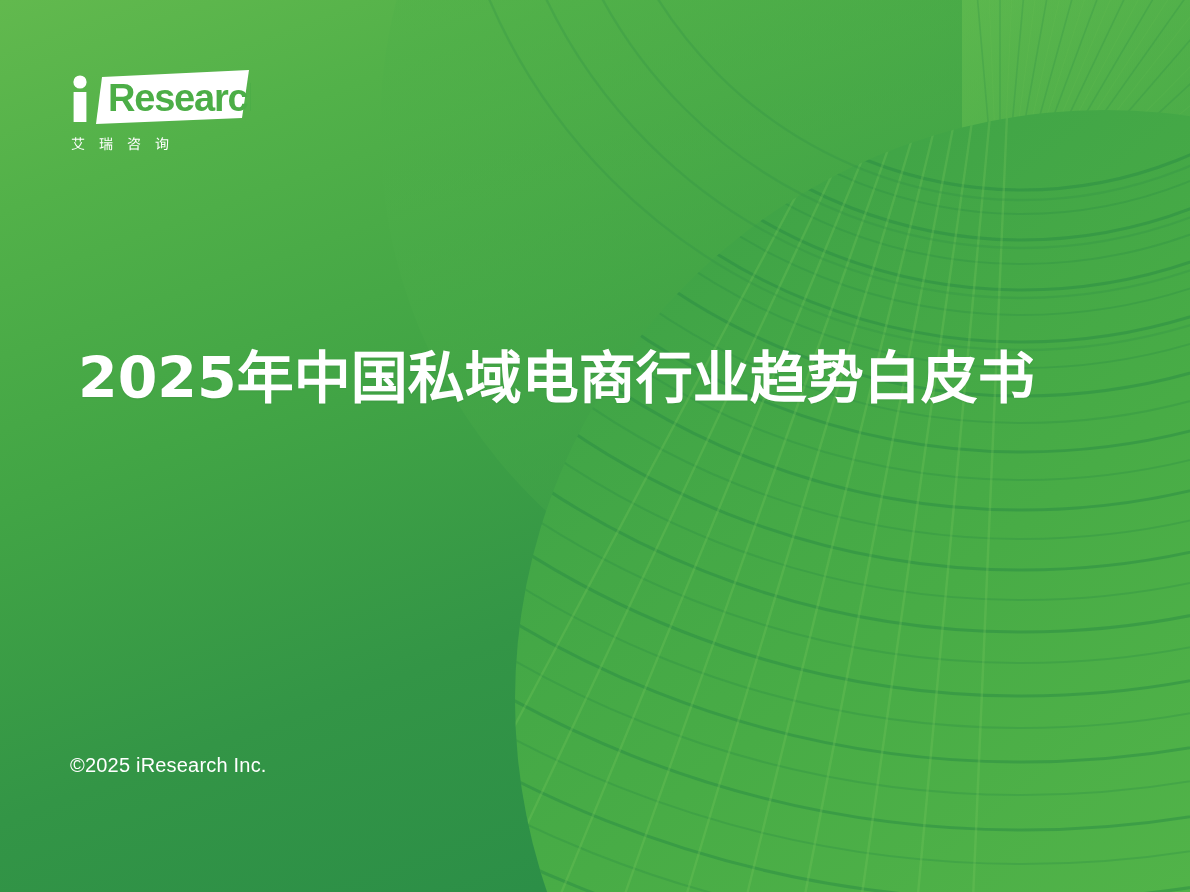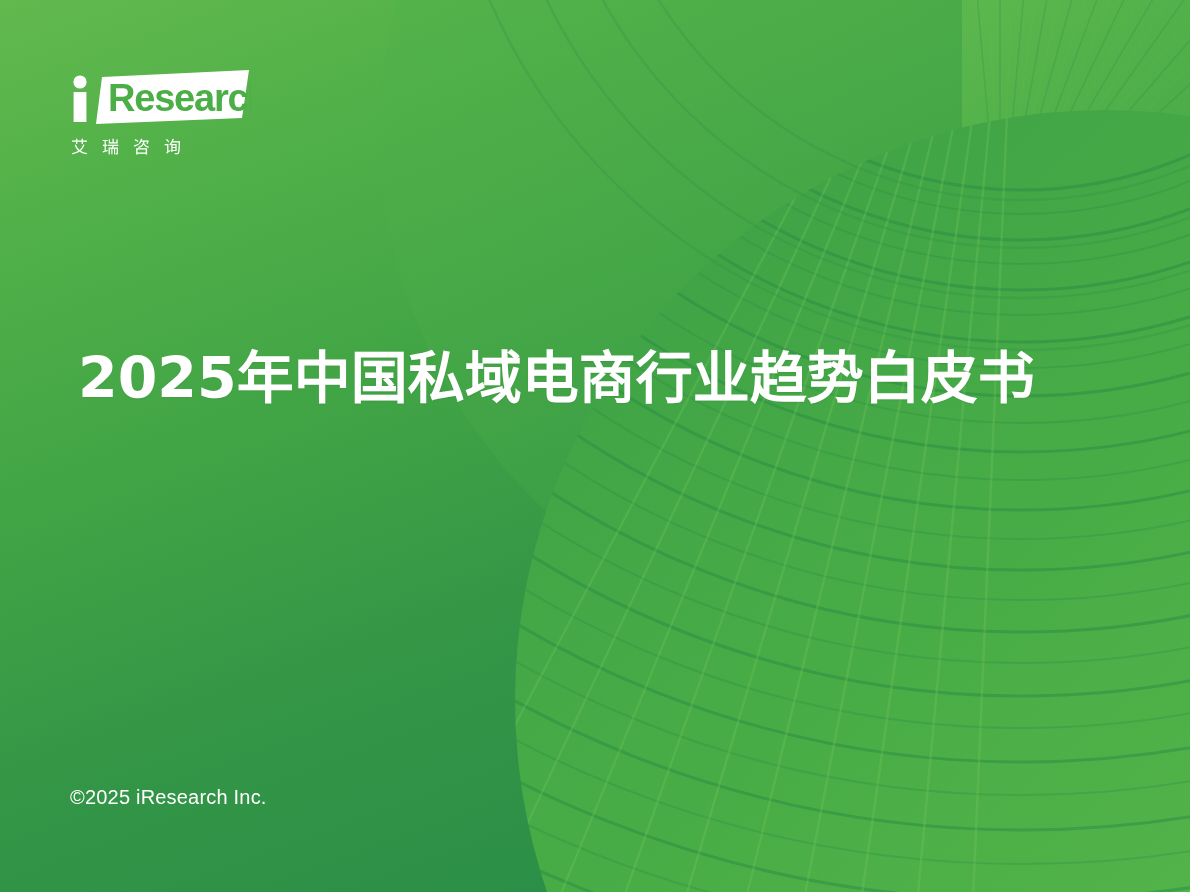--- a/index.html
+++ b/index.html
@@ -59,21 +59,21 @@
     position: relative;
     width: 185px;
     height: 58px;
   }
   .logo-mark svg { display: block; }
 
   .logo-sub {
     margin-top: 7px;
     margin-left: 5px;
     color: #ffffff;
-    font-size: 17px;
+    font-size: 14px;
     letter-spacing: 14px;
     font-family: "DejaVu Sans", "Liberation Sans", sans-serif;
     white-space: nowrap;
   }
 
   
   .title {
     position: absolute;
     left: 78px;
     top: 300px;
@@ -84,21 +84,21 @@
     font-weight: bold;
     letter-spacing: 0px;
     font-family: "DejaVu Sans", "Liberation Sans", sans-serif;
     text-shadow: 0 1px 2px rgba(0,0,0,0.06);
   }
 
   
   .copyright {
     position: absolute;
     left: 70px;
-    top: 786px;
+    top: 754px;
     color: #ffffff;
     font-size: 20px;
     letter-spacing: 0.2px;
     font-family: "Liberation Sans", "DejaVu Sans", sans-serif;
     white-space: nowrap;
   }
 </style>
 </head>
 <body>
 

